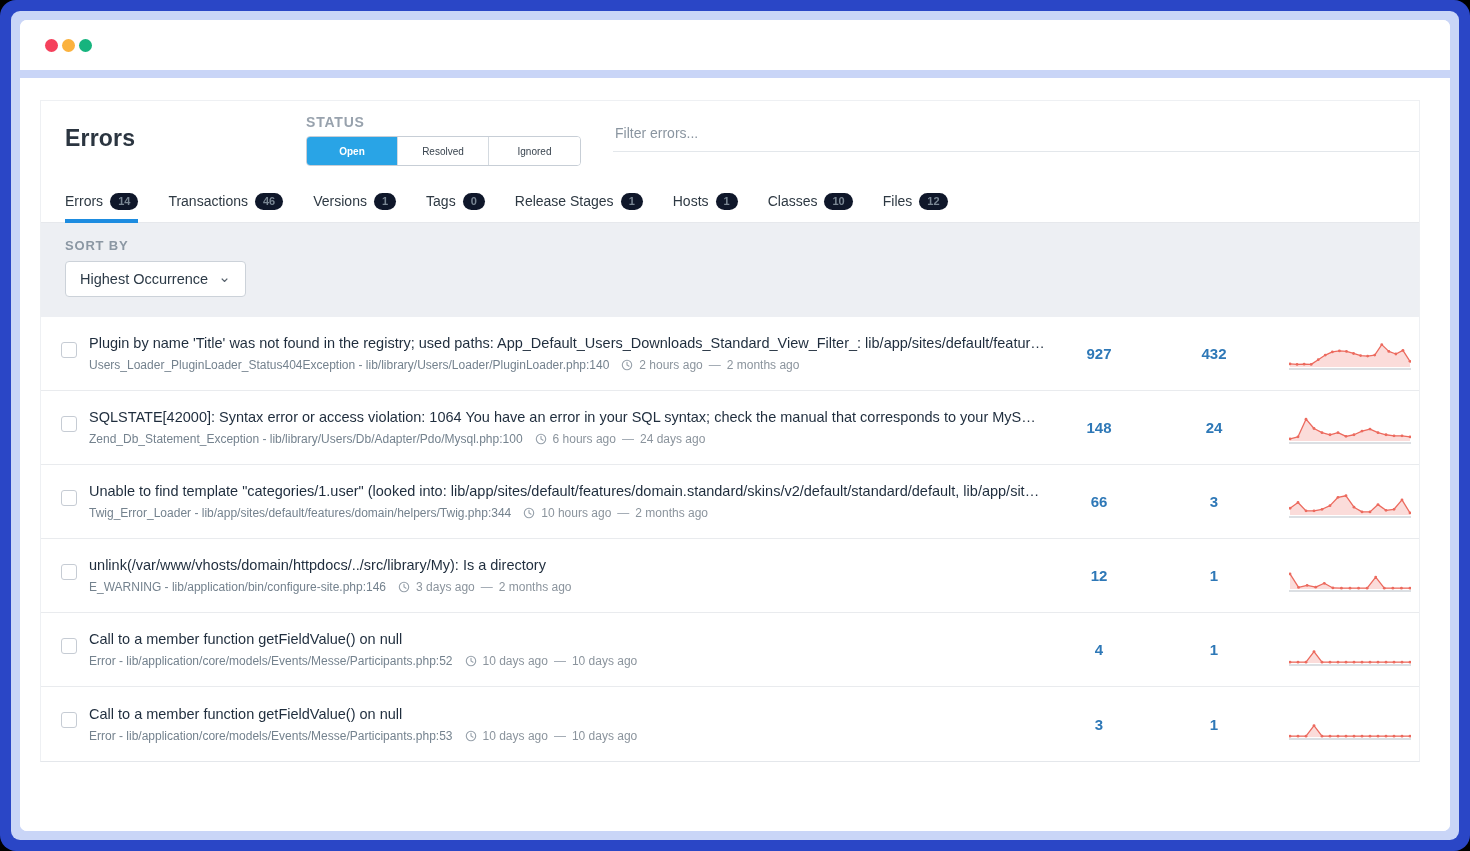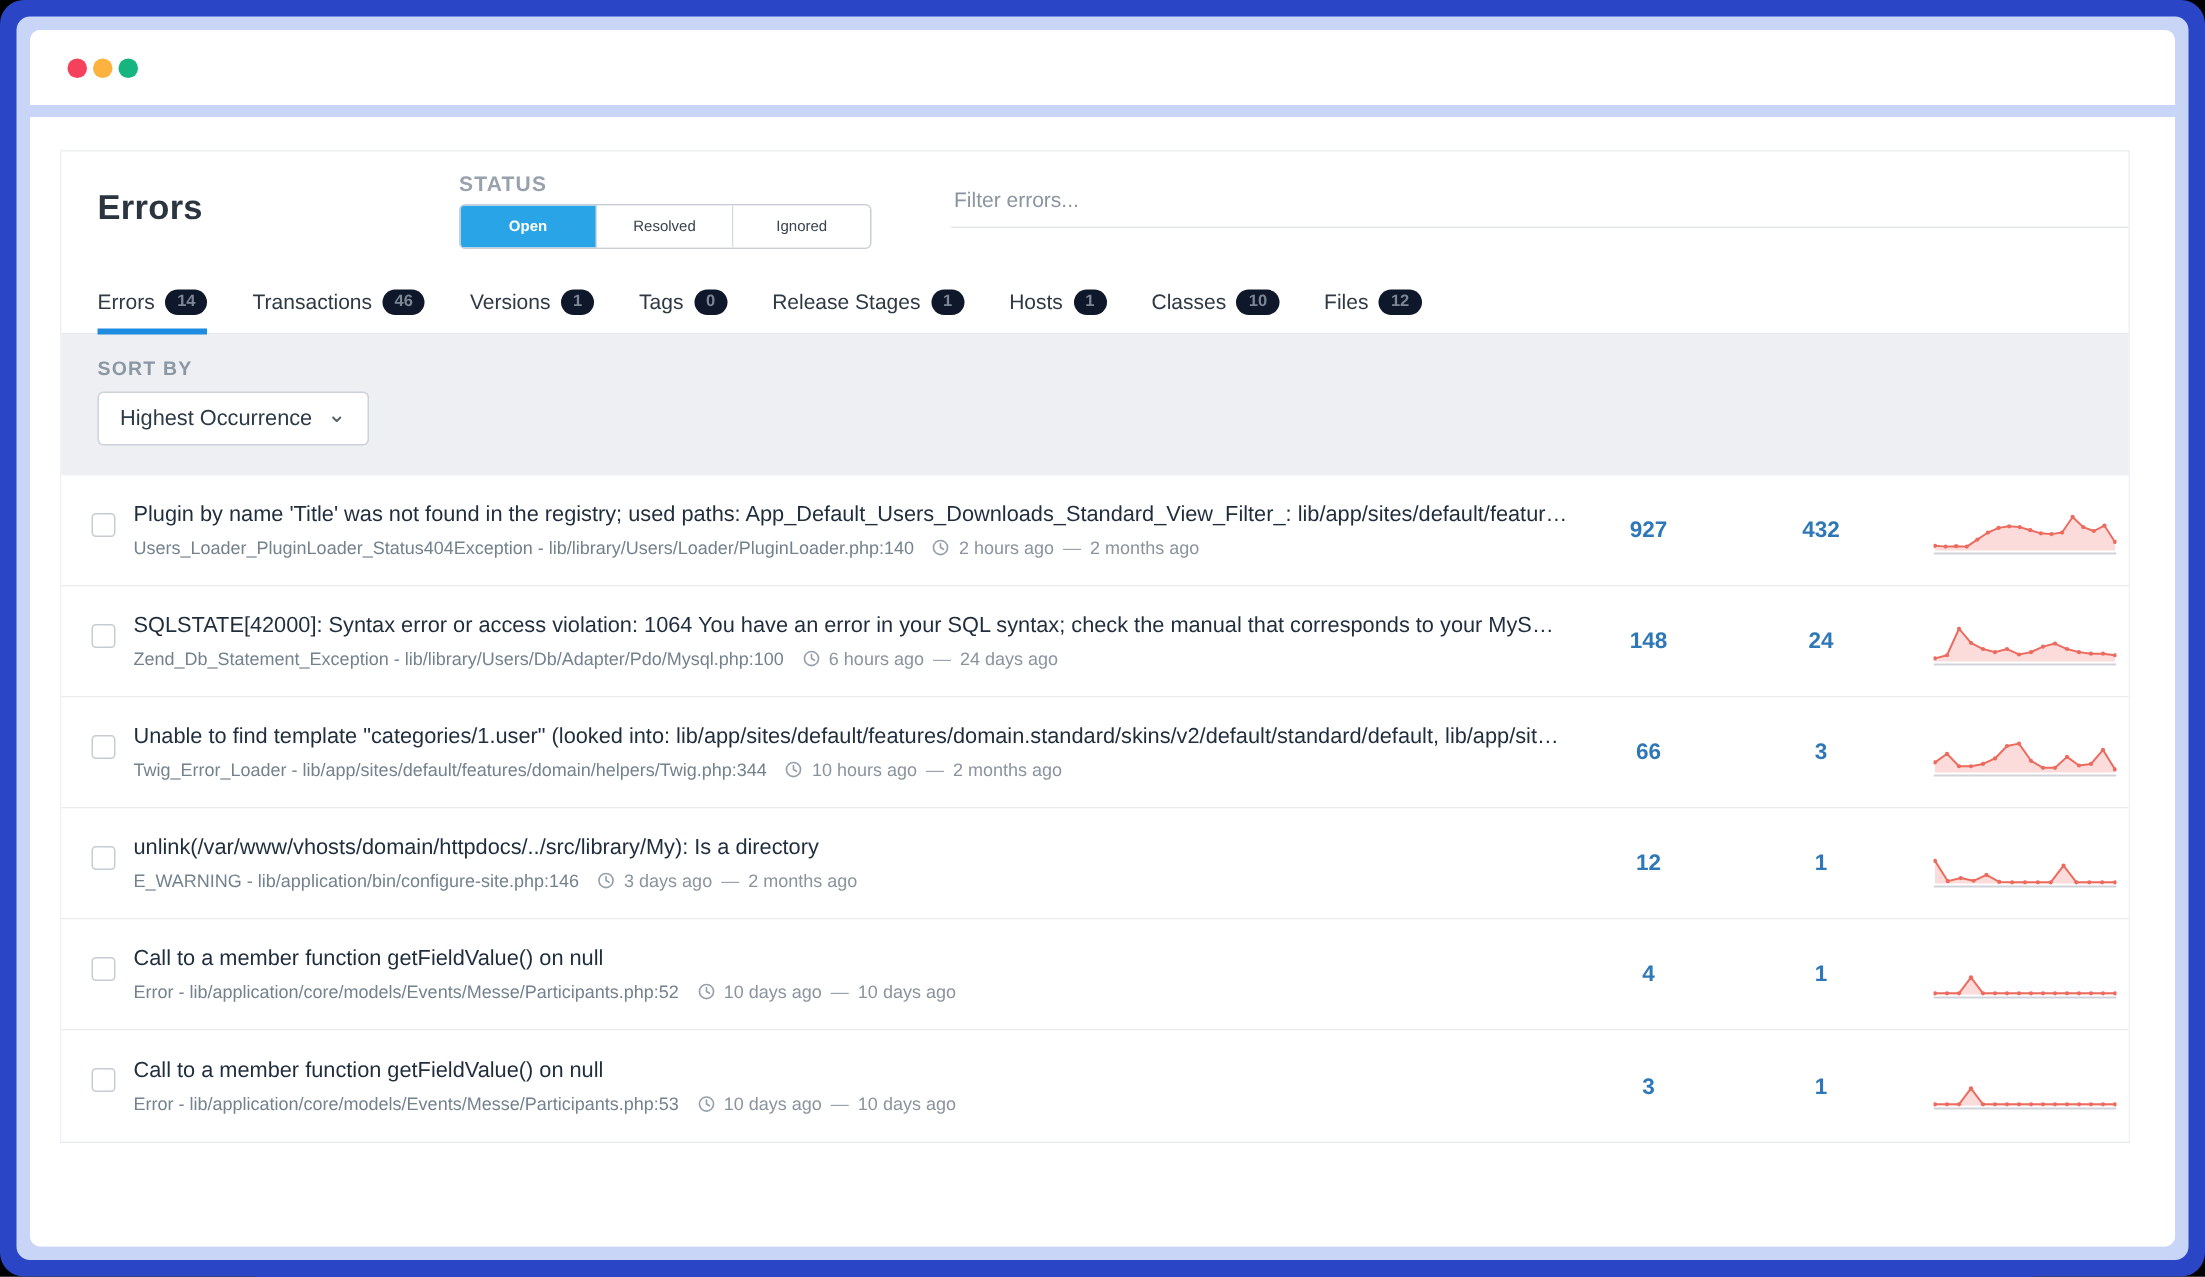--- a/index.html
+++ b/index.html
@@ -26,21 +26,21 @@
   .page-title { position:absolute; left:24px; top:24px; font-size:23px; font-weight:700; color:#2b3540; letter-spacing:0.2px; }
 
   .status-wrap { position:absolute; left:265px; top:13px; }
   .status-label { font-size:14px; font-weight:700; color:#98a2ad; letter-spacing:0.8px; margin-bottom:6px; }
   .seg-group { display:flex; border:1px solid #c7ced6; border-radius:4px; overflow:hidden; background:#fff; }
   .seg { width:91px; height:28px; display:flex; align-items:center; justify-content:center;
          font-size:10px; color:#38434e; background:#fff; cursor:pointer; border-right:1px solid #d4dae0; }
   .seg:last-child { border-right:none; }
   .seg.active { background:var(--accent,#29a4e6); color:#fff; font-weight:700; }
 
-  .filter-wrap { position:absolute; left:593px; right:0; top:20px; }
+  .filter-wrap { position:absolute; left:572px; right:0; top:20px; }
   .filter-input { width:100%; border:none; outline:none; font-size:14px; color:#3c4650; padding:4px 2px 10px 2px;
                   border-bottom:1px solid #e3e7eb; background:transparent; font-family:"Liberation Sans",sans-serif; }
   .filter-input::placeholder { color:#8a95a0; }
 
   
   .tabbar { display:flex; align-items:stretch; padding:0 24px; border-bottom:1px solid #e6e8ec; height:38px; gap:30px; }
   .tab { display:flex; align-items:center; gap:7px; font-size:14px; color:#2e3943; cursor:pointer;
          border-bottom:4px solid transparent; margin-bottom:-1px; padding-bottom:2px; }
   .tab.active { border-bottom-color:var(--tab-accent,#1d8ce0); }
   .badge { background:#0f172a; color:#7a8794; font-size:11px; font-weight:700; border-radius:10px;

